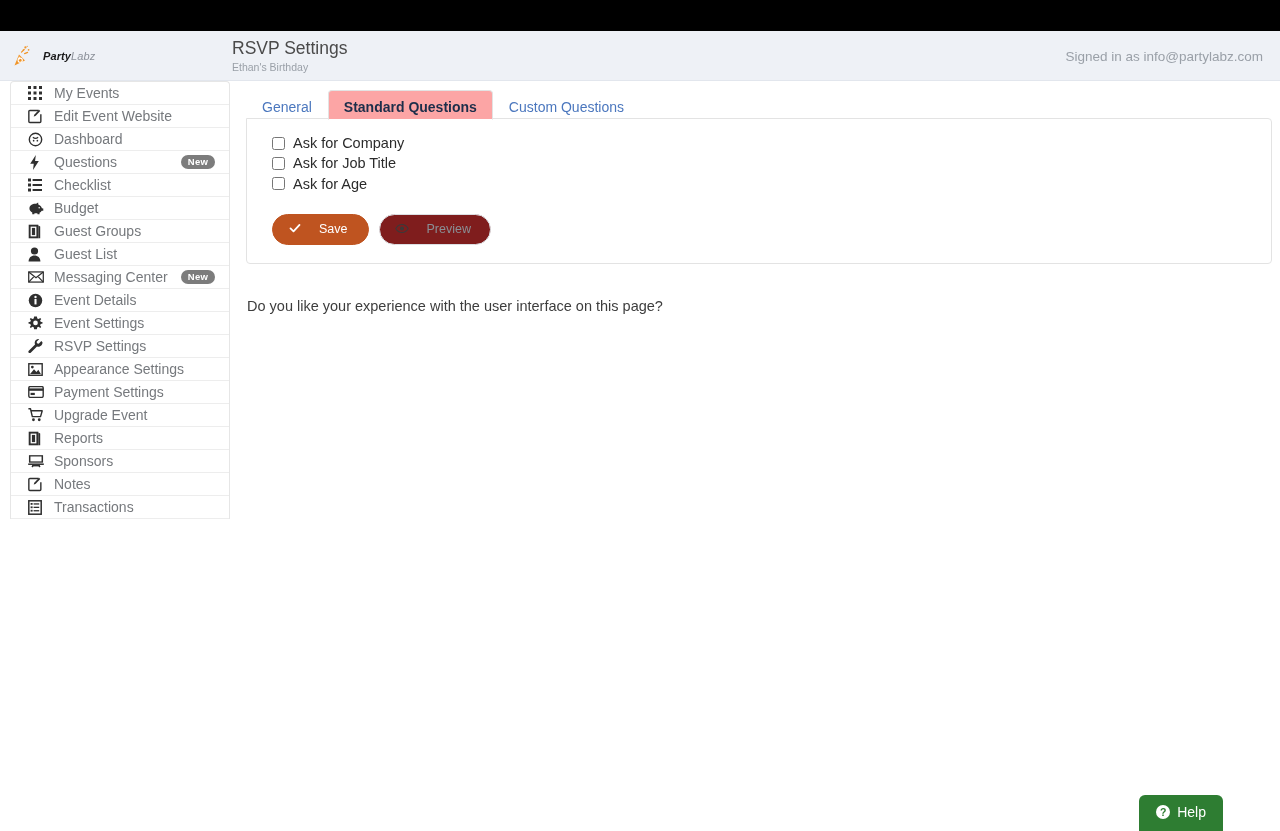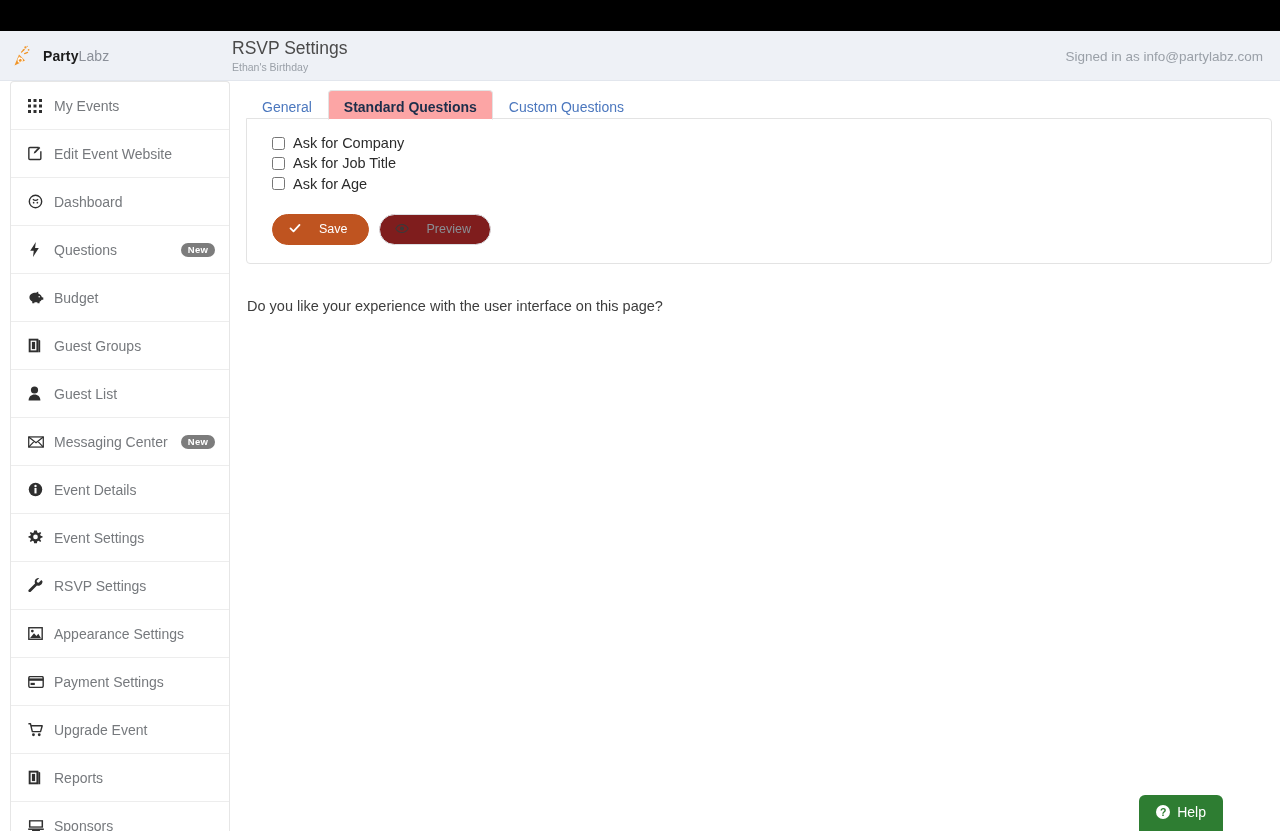--- a/index.html
+++ b/index.html
@@ -35,23 +35,24 @@
     align-items: center;
     padding-left: 12px;
     gap: 7px;
   }
   .brand-mark {
     width: 24px; height: 24px;
     position: relative;
     flex: 0 0 auto;
   }
   .brand-text {
-    font-size: 14px;
+    font-size: 11px;
     letter-spacing: .1px;
     white-space: nowrap;
+    font-style: italic;
   }
   .brand-text .b1 { color: #1b1b1b; font-weight: bold; }
   .brand-text .b2 { color: #8b9099; font-weight: normal; }
 
   .page-title-wrap {
     line-height: 1.15;
     padding-left: 2px;
   }
   .page-title {
     font-size: 17.5px;
@@ -86,21 +87,21 @@
     flex: 0 0 220px;
     margin-left: 10px;
     background: #ffffff;
     border: 1px solid #e6e6e6;
     border-bottom: none;
     border-radius: 4px 4px 0 0;
   }
   .nav-item {
     display: flex;
     align-items: center;
-    height: 48px;
+    height: 23px;
     padding: 0 14px 0 17px;
     border-bottom: 1px solid #ededed;
     cursor: pointer;
     position: relative;
   }
   .nav-item:last-child { border-bottom: 1px solid #ededed; }
   .nav-icon {
     width: 22px;
     flex: 0 0 22px;
     display: flex;
@@ -356,20 +357,35 @@
         <span class="nav-icon">
           <svg width="13" height="15" viewBox="0 0 10 16">
             <path d="M6.4 0 L0.4 9.2 L4.2 9.2 L3.4 16 L9.6 6.4 L5.6 6.4 Z" fill="currentColor"></path>
           </svg>
         </span>
         <span class="nav-label">Questions</span>
         <span class="badge-new">New</span>
       </div>
       <div class="nav-item">
         <span class="nav-icon">
+          <svg width="14" height="14" viewBox="0 0 14 14">
+            <g fill="currentColor">
+              <rect x="0" y="0.5" width="3" height="3"></rect>
+              <rect x="4.6" y="1" width="9.4" height="2"></rect>
+              <rect x="0" y="5.5" width="3" height="3"></rect>
+              <rect x="4.6" y="6" width="9.4" height="2"></rect>
+              <rect x="0" y="10.5" width="3" height="3"></rect>
+              <rect x="4.6" y="11" width="9.4" height="2"></rect>
+            </g>
+          </svg>
+        </span>
+        <span class="nav-label">Checklist</span>
+      </div>
+      <div class="nav-item">
+        <span class="nav-icon">
           <svg width="16" height="13" viewBox="0 0 18 14">
             <path d="M3.6 3.2 C5.2 1.8 7.2 1.4 9.2 1.6 L11.4 0.2 L11.6 2.4 C13.6 3.2 15.2 4.8 15.6 6.6 L17.2 7 L17.2 9.4 L15.4 9.6 C14.9 10.6 14 11.4 13 11.9 L13 13.4 L10.7 13.4 L10.5 12.4 C9.6 12.5 8.2 12.5 7.3 12.4 L7.1 13.4 L4.8 13.4 L4.8 11.6 C2.9 10.5 1.6 8.8 1.6 7 C1.6 5.6 2.2 4.3 3.6 3.2 Z" fill="currentColor"></path>
             <circle cx="12.6" cy="6.1" r="0.85" fill="#ffffff"></circle>
           </svg>
         </span>
         <span class="nav-label">Budget</span>
       </div>
       <div class="nav-item">
         <span class="nav-icon">
           <svg width="13" height="15" viewBox="0 0 13 15">

